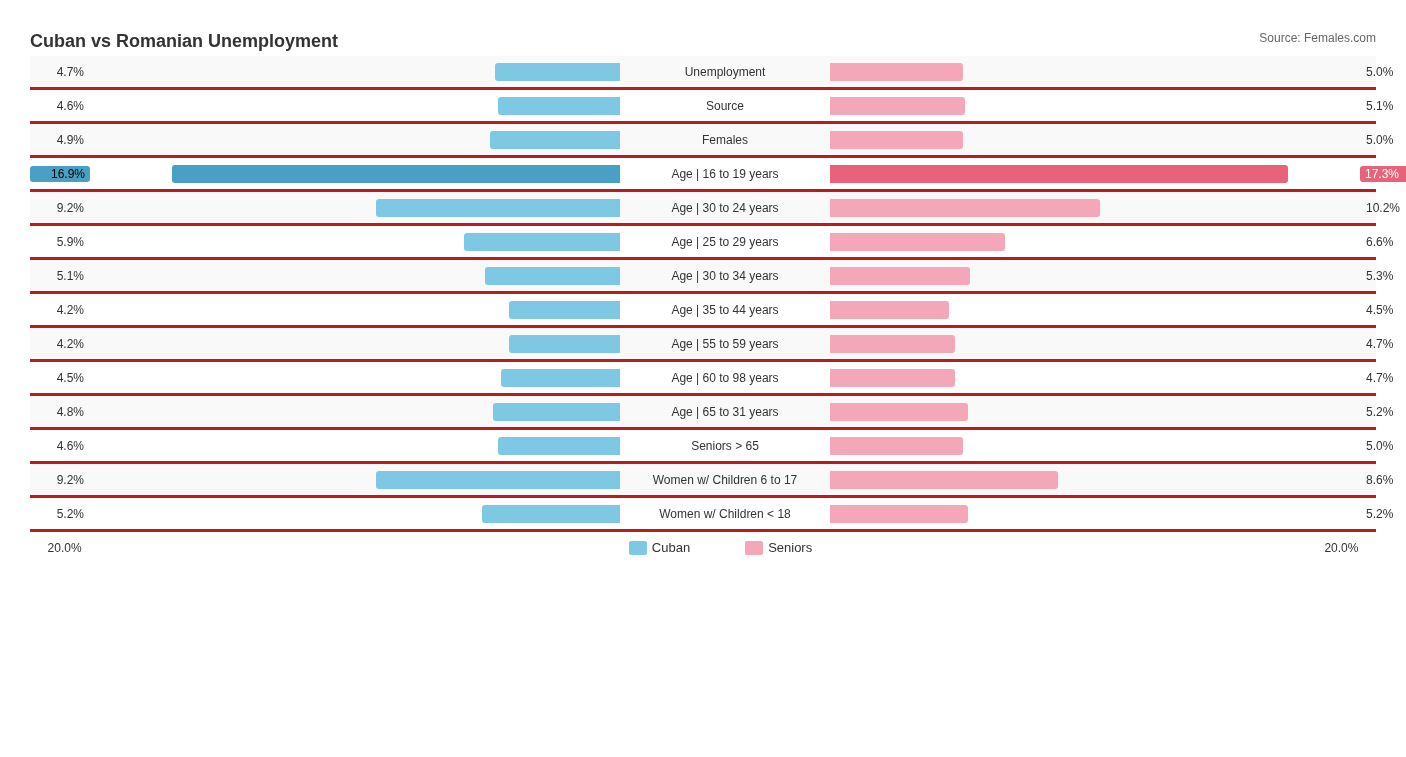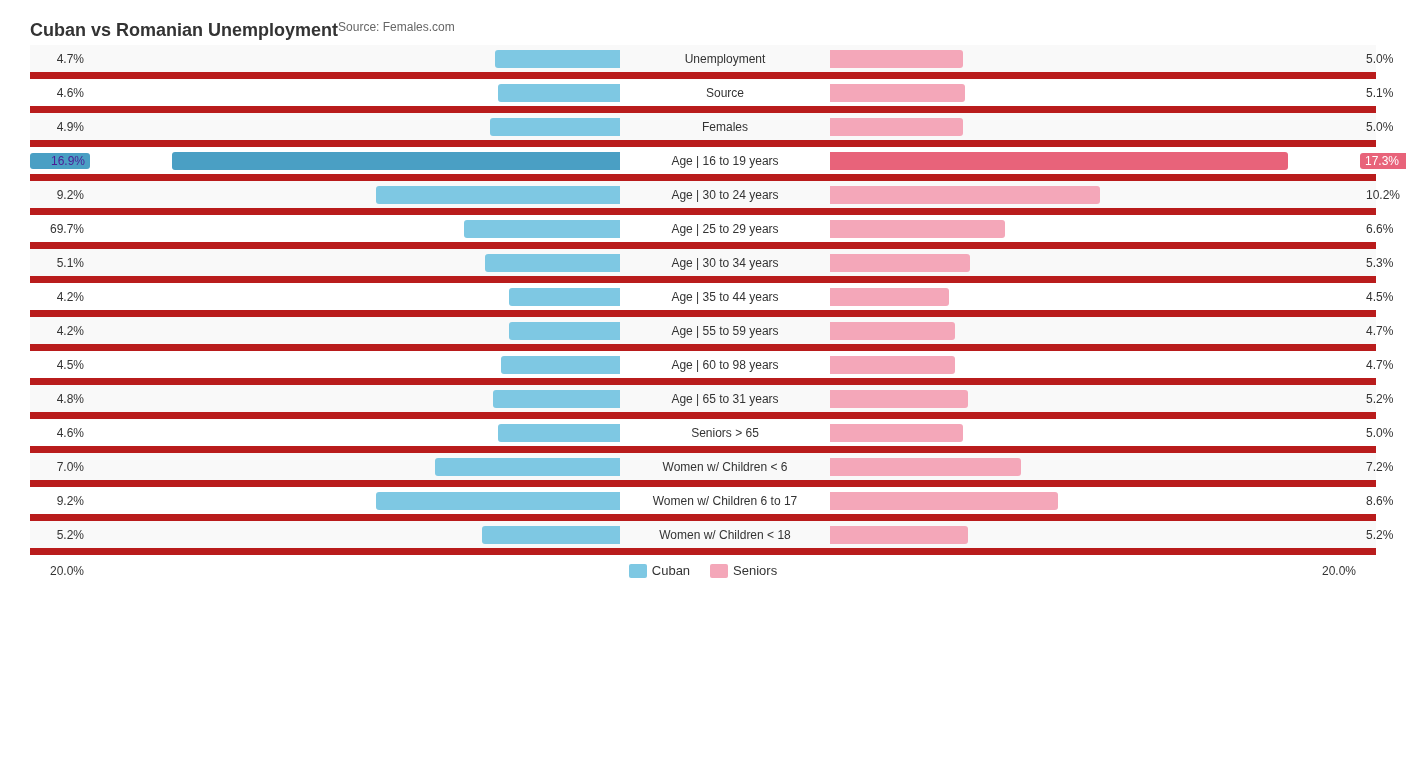--- a/index.html
+++ b/index.html
@@ -23,21 +23,21 @@
       margin-bottom: 10px;
     }
     .chart-area {
       position: relative;
       width: 100%;
     }
     .row {
       display: flex;
       align-items: center;
       height: 34px;
-      border-bottom: 7px solid #b91c1c;
+      border-bottom: 3px solid #b91c1c;
       background: #fff;
       position: relative;
     }
     .row:nth-child(odd) {
       background: #f9f9f9;
     }
     
     .val-left {
       width: 60px;
       text-align: right;
@@ -125,34 +125,35 @@
     .legend {
       display: flex;
       align-items: center;
       gap: 20px;
     }
     .legend-item {
       display: flex;
       align-items: center;
       gap: 5px;
       font-size: 13px;
+      margin-left: 35px;
     }
     .legend-box {
       width: 18px;
       height: 14px;
       border-radius: 2px;
     }
     .legend-cuban { background: #7ec8e3; }
     .legend-romanian { background: #f4a7b9; }
   </style>
 </head>
 <body>
 
 <div>
-  <div style="display:flex; align-items:flex-start;">
+  <div style="display:flex; justify-content:space-between; align-items:flex-start;margin-top:11px;">
     <div class="chart-title">Cuban vs Romanian Unemployment</div>
     <div class="source">Source: Females.com</div>
   </div>
 
   <div class="chart-area" id="chart-rows">
 
   <div class="row">
       <div class="val-left" style="">4.7%</div>
       <div class="bar-left-container">
         <div class="bar-left" style="width:124.55000000000001px;background:#7ec8e3;"></div>
@@ -179,21 +180,21 @@
       <div class="bar-left-container">
         <div class="bar-left" style="width:129.85000000000002px;background:#7ec8e3;"></div>
       </div>
       <div class="label-center">Females</div>
       <div class="bar-right-container">
         <div class="bar-right" style="width:132.5px;background:#f4a7b9;"></div>
       </div>
       <div class="val-right" style="">5.0%</div>
     </div>
       <div class="row row-highlight">
-      <div class="val-left" style="background:#4a9fc4;color:#4c1d95;border-radius:3px;padding:1px 5px;">16.9%</div>
+      <div class="val-left" style="background:#4a9fc4;color:#000000;border-radius:3px;padding:1px 5px;">16.9%</div>
       <div class="bar-left-container">
         <div class="bar-left" style="width:447.84999999999997px;background:#4a9fc4;"></div>
       </div>
       <div class="label-center">Age | 16 to 19 years</div>
       <div class="bar-right-container">
         <div class="bar-right" style="width:458.45px;background:#e8637a;"></div>
       </div>
       <div class="val-right" style="background:#e8637a;color:#fff;border-radius:3px;padding:1px 5px;">17.3%</div>
     </div>
       <div class="row">
@@ -201,21 +202,21 @@
       <div class="bar-left-container">
         <div class="bar-left" style="width:243.79999999999998px;background:#7ec8e3;"></div>
       </div>
       <div class="label-center">Age | 30 to 24 years</div>
       <div class="bar-right-container">
         <div class="bar-right" style="width:270.3px;background:#f4a7b9;"></div>
       </div>
       <div class="val-right" style="">10.2%</div>
     </div>
       <div class="row">
-      <div class="val-left" style="">69.7%</div>
+      <div class="val-left" style="">5.9%</div>
       <div class="bar-left-container">
         <div class="bar-left" style="width:156.35000000000002px;background:#7ec8e3;"></div>
       </div>
       <div class="label-center">Age | 25 to 29 years</div>
       <div class="bar-right-container">
         <div class="bar-right" style="width:174.89999999999998px;background:#f4a7b9;"></div>
       </div>
       <div class="val-right" style="">6.6%</div>
     </div>
       <div class="row">
@@ -276,31 +277,20 @@
       <div class="row">
       <div class="val-left" style="">4.6%</div>
       <div class="bar-left-container">
         <div class="bar-left" style="width:121.89999999999999px;background:#7ec8e3;"></div>
       </div>
       <div class="label-center">Seniors &gt; 65</div>
       <div class="bar-right-container">
         <div class="bar-right" style="width:132.5px;background:#f4a7b9;"></div>
       </div>
       <div class="val-right" style="">5.0%</div>
-    </div>
-      <div class="row">
-      <div class="val-left" style="">7.0%</div>
-      <div class="bar-left-container">
-        <div class="bar-left" style="width:185.5px;background:#7ec8e3;"></div>
-      </div>
-      <div class="label-center">Women w/ Children &lt; 6</div>
-      <div class="bar-right-container">
-        <div class="bar-right" style="width:190.79999999999998px;background:#f4a7b9;"></div>
-      </div>
-      <div class="val-right" style="">7.2%</div>
     </div>
       <div class="row">
       <div class="val-left" style="">9.2%</div>
       <div class="bar-left-container">
         <div class="bar-left" style="width:243.79999999999998px;background:#7ec8e3;"></div>
       </div>
       <div class="label-center">Women w/ Children 6 to 17</div>
       <div class="bar-right-container">
         <div class="bar-right" style="width:227.9px;background:#f4a7b9;"></div>
       </div>

